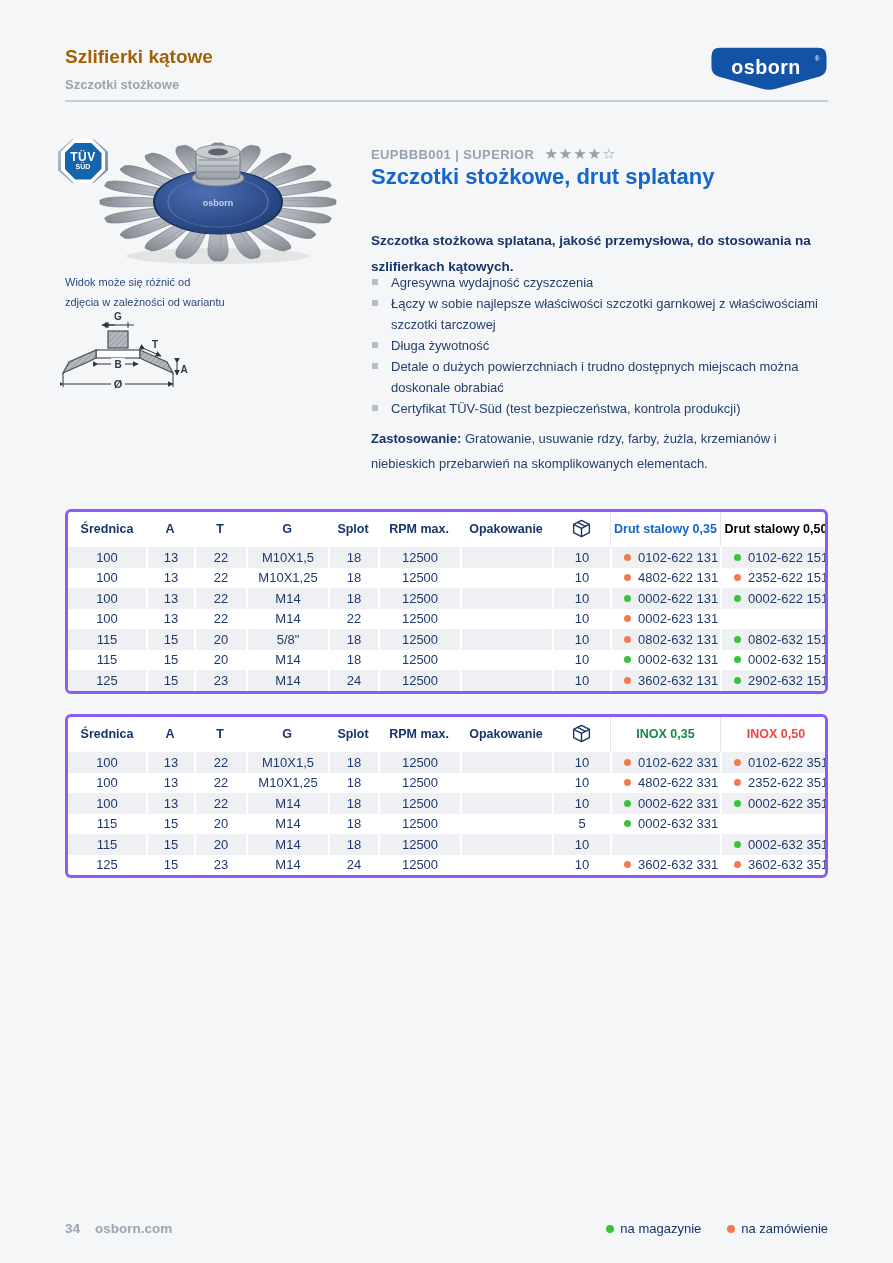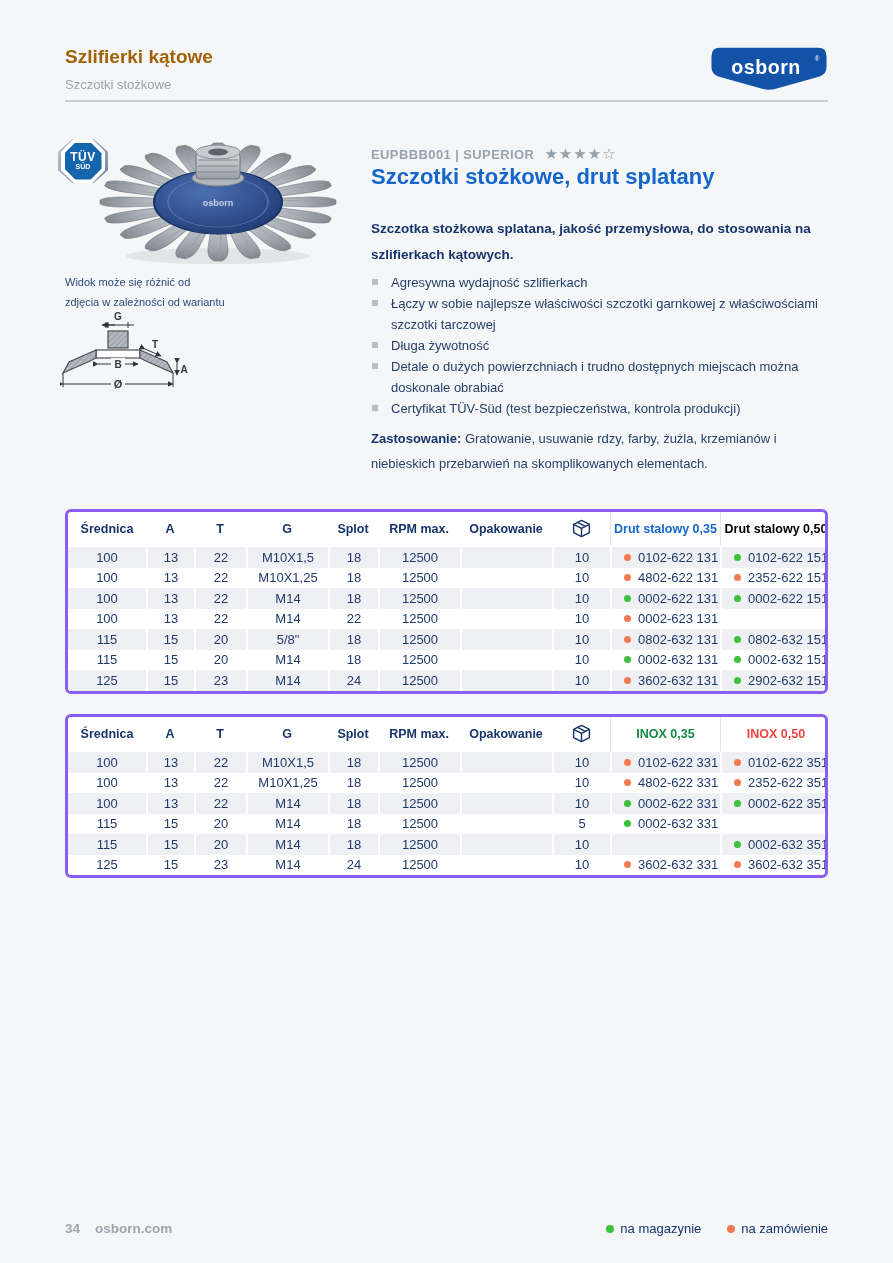--- a/index.html
+++ b/index.html
@@ -4,41 +4,41 @@
 <style>
   * { margin:0; padding:0; box-sizing:border-box; }
   html,body { background:#e9eaee; }
   .page {
     position:relative; width:893px; height:1263px; margin:0 auto;
     background:#f5f6f8; font-family:"Liberation Sans", sans-serif;
     overflow:hidden;
   }
   
   .hdr-title { position:absolute; left:65px; top:46px; font-size:19px; font-weight:bold; color:#a16207; }
-  .hdr-sub   { position:absolute; left:65px; top:77px; font-size:13px; font-weight:normal; color:#99a3ae; }
+  .hdr-sub   { position:absolute; left:65px; top:77px; font-size:13px; font-weight:bold; color:#99a3ae; }
   .logo      { position:absolute; left:710px; top:46px; width:118px; height:47px; }
   .hdr-rule  { position:absolute; left:65px; top:100px; width:763px; height:2px; background:#c9ced6; }
 
   
   .tuv { position:absolute; left:58px; top:139px; width:50px; height:50px; z-index:3; }
   .oct { clip-path:polygon(29% 0,71% 0,100% 29%,100% 71%,71% 100%,29% 100%,0 71%,0 29%); }
   .tuv-outer { width:50px; height:44px; background:linear-gradient(135deg,#b9c6d6,#6e87a6); display:flex; align-items:center; justify-content:center;border-radius:10px; }
   .tuv-mid   { width:44px; height:44px; background:#fff; display:flex; align-items:center; justify-content:center; }
   .tuv-inner { width:37px; height:37px; background:#1565ae; display:flex; flex-direction:column; align-items:center; justify-content:center; }
   .tuv-t { color:#fff; font-weight:bold; font-size:12px; letter-spacing:0.5px; line-height:12px; }
   .tuv-s { color:#fff; font-weight:bold; font-size:7px; line-height:8px; }
   .brush { position:absolute; left:88px; top:126px; width:260px; height:142px; }
   .img-note { position:absolute; left:65px; top:272px; font-size:11px; color:#2b4a7e; line-height:20px; }
   .dim-svg { position:absolute; left:60px; top:311px; width:132px; height:82px; }
 
   
   .code-row { position:absolute; left:371px; top:145px; font-size:13px; font-weight:bold; color:#97a2ae; letter-spacing:0.4px; }
   .stars { color:#93a0ad; font-size:15px; font-weight:normal; letter-spacing:1px; margin-left:6px; }
   .prod-title { position:absolute; left:371px; top:164px; font-size:22px; font-weight:bold; color:#1566cc; }
-  .prod-intro { position:absolute; left:371px; top:216px; width:468px; font-size:13.5px; font-weight:bold; color:#17356b; line-height:26px; }
+  .prod-intro { position:absolute; left:371px; top:228px; width:468px; font-size:13.5px; font-weight:bold; color:#17356b; line-height:26px; }
   .bullets { position:absolute; left:371px; top:272px; width:470px; list-style:none; }
   .bullets li { position:relative; padding-left:20px; font-size:13px; color:#26406b; line-height:21px; }
   .bullets li::before { content:""; position:absolute; left:1px; top:7px; width:6px; height:6px; background:#b6bdc6; }
   .application { position:absolute; left:371px; top:426px; width:470px; font-size:13px; color:#26406b; line-height:25px; }
   .application b { color:#17356b; }
 
   
   .spec-wrap { position:absolute; left:65px; width:763px; background:#fff; border:3px solid #8b5cf6; border-radius:6px; overflow:hidden; }
   .spec-wrap.t1 { top:509px; }
   .spec-wrap.t2 { top:714px; }
@@ -206,21 +206,21 @@
   <div class="code-row">
     <span>EUPBBB001</span>
     <span>|</span>
     <span>SUPERIOR</span>
     <span class="stars"><span>★★★★</span><span>☆</span></span>
   </div>
   <h2 class="prod-title">Szczotki stożkowe, drut splatany</h2>
   <p class="prod-intro">Szczotka stożkowa splatana, jakość przemysłowa, do stosowania na szlifierkach kątowych.</p>
 
   <ul class="bullets">
-    <li>Agresywna wydajność szlifierkach</li>
+    <li>Agresywna wydajność czyszczenia</li>
     <li>Łączy w sobie najlepsze właściwości szczotki garnkowej z właściwościami szczotki tarczowej</li>
     <li>Długa żywotność</li>
     <li>Detale o dużych powierzchniach i trudno dostępnych miejscach można doskonale obrabiać</li>
     <li>Certyfikat TÜV-Süd (test bezpieczeństwa, kontrola produkcji)</li>
   </ul>
 
   <p class="application"><b>Zastosowanie:</b><span> Gratowanie, usuwanie rdzy, farby, żużla, krzemianów i niebieskich przebarwień na skomplikowanych elementach.</span></p>
 
   <div class="spec-wrap t1">
       <table class="spec">

